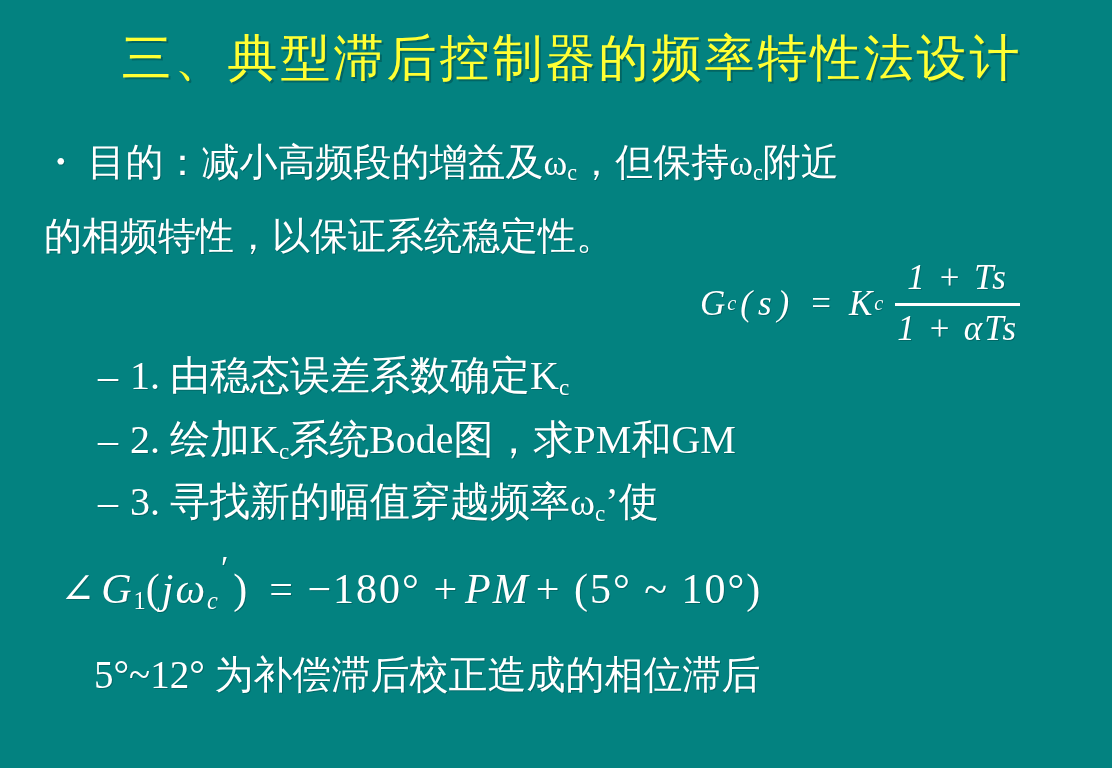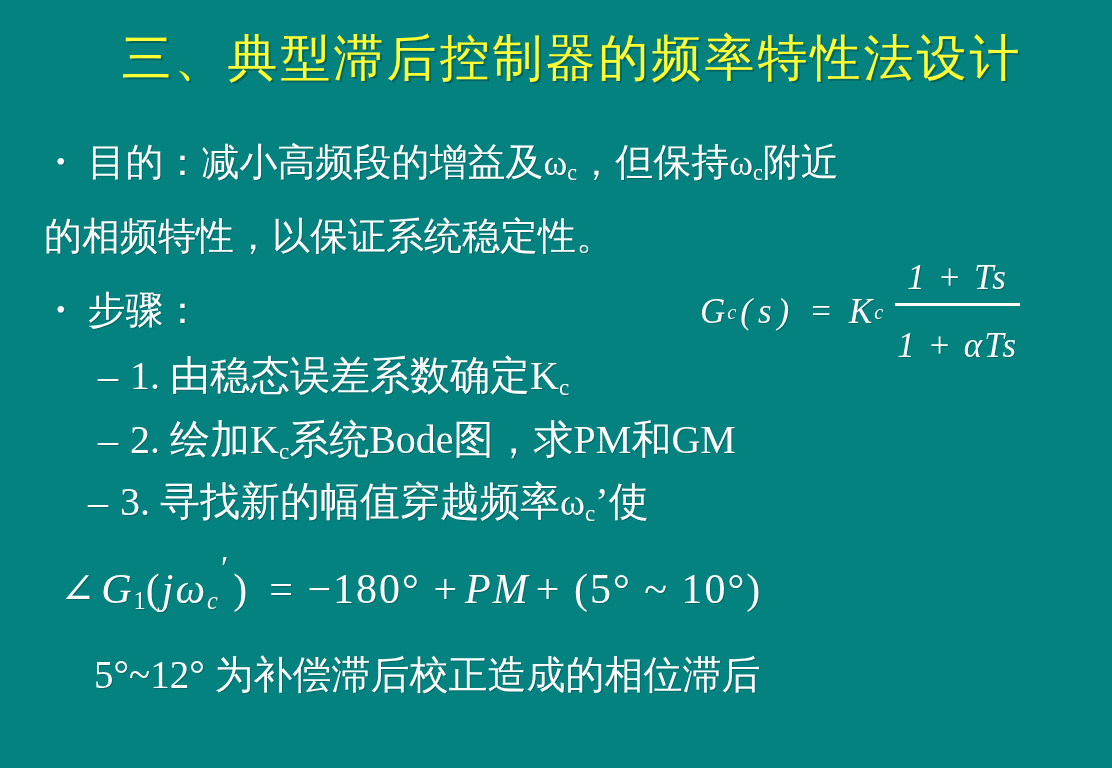--- a/index.html
+++ b/index.html
@@ -37,21 +37,21 @@
     font-size: 0.72em;
     vertical-align: 0.14em;
     margin-right: 22px;
   }
   .purpose-l1 { top: 140px; left: 56px; }
   .purpose-l2 { top: 214px; left: 44px; }
   .steps-head { top: 288px; left: 56px; }
   .step { font-size: 40px; }
   .s1 { top: 352px; left: 98px; }
   .s2 { top: 416px; left: 98px; }
-  .s3 { top: 478px; left: 88px; }
+  .s3 { top: 478px; left: 98px; }
   .dash { margin-right: 12px; }
   .sub {
     font-size: 0.58em;
     vertical-align: -0.24em;
     letter-spacing: 0;
   }
   .omega { font-size: 0.95em; }
   .it { font-style: italic; }
   .gc-formula {
     position: absolute;
@@ -70,21 +70,21 @@
     flex-direction: column;
     align-items: center;
     margin-left: 12px;
     line-height: 1.15;
     text-align: right;
   }
   .frac .num {
     border-bottom: 3px solid #FFFFFF;
     padding: 0 12px 5px 12px;
   }
-  .frac .den { padding-top: 20px; }
+  .frac .den { padding-top: 3px; }
   .phase-formula {
     position: absolute;
     top: 564px;
     left: 60px;
     font-size: 42px;
     white-space: nowrap;
     letter-spacing: 2px;
     text-shadow: 1px 1px 0 rgba(0,0,0,0.20);
   }
   .angle { margin-right: 4px; }
@@ -103,21 +103,20 @@
 <body>
 
 <div class="slide">
 
   <h1 class="title">三、典型滞后控制器的频率特性法设计</h1>
 
   <div class="line purpose-l1"><span class="bullet">•</span><span>目的：减小高频段的增益及</span><span class="omega">ω</span><span class="sub">c</span><span>，但保持</span><span class="omega">ω</span><span class="sub">c</span><span>附近</span></div>
 
   <div class="line purpose-l2">的相频特性，以保证系统稳定性。</div>
 
-  <div class="line steps-head"><span class="bullet">•</span><span>步骤：</span></div>
 
   <div class="gc-formula">
       <span class="it">G</span>
       <span class="sub it">c</span>
       <span class="it args">(s)</span>
       <span class="eq">=</span>
       <span class="it">K</span>
       <span class="sub it">c</span>
       <span class="frac">
         <span class="num it">1 + Ts</span>

